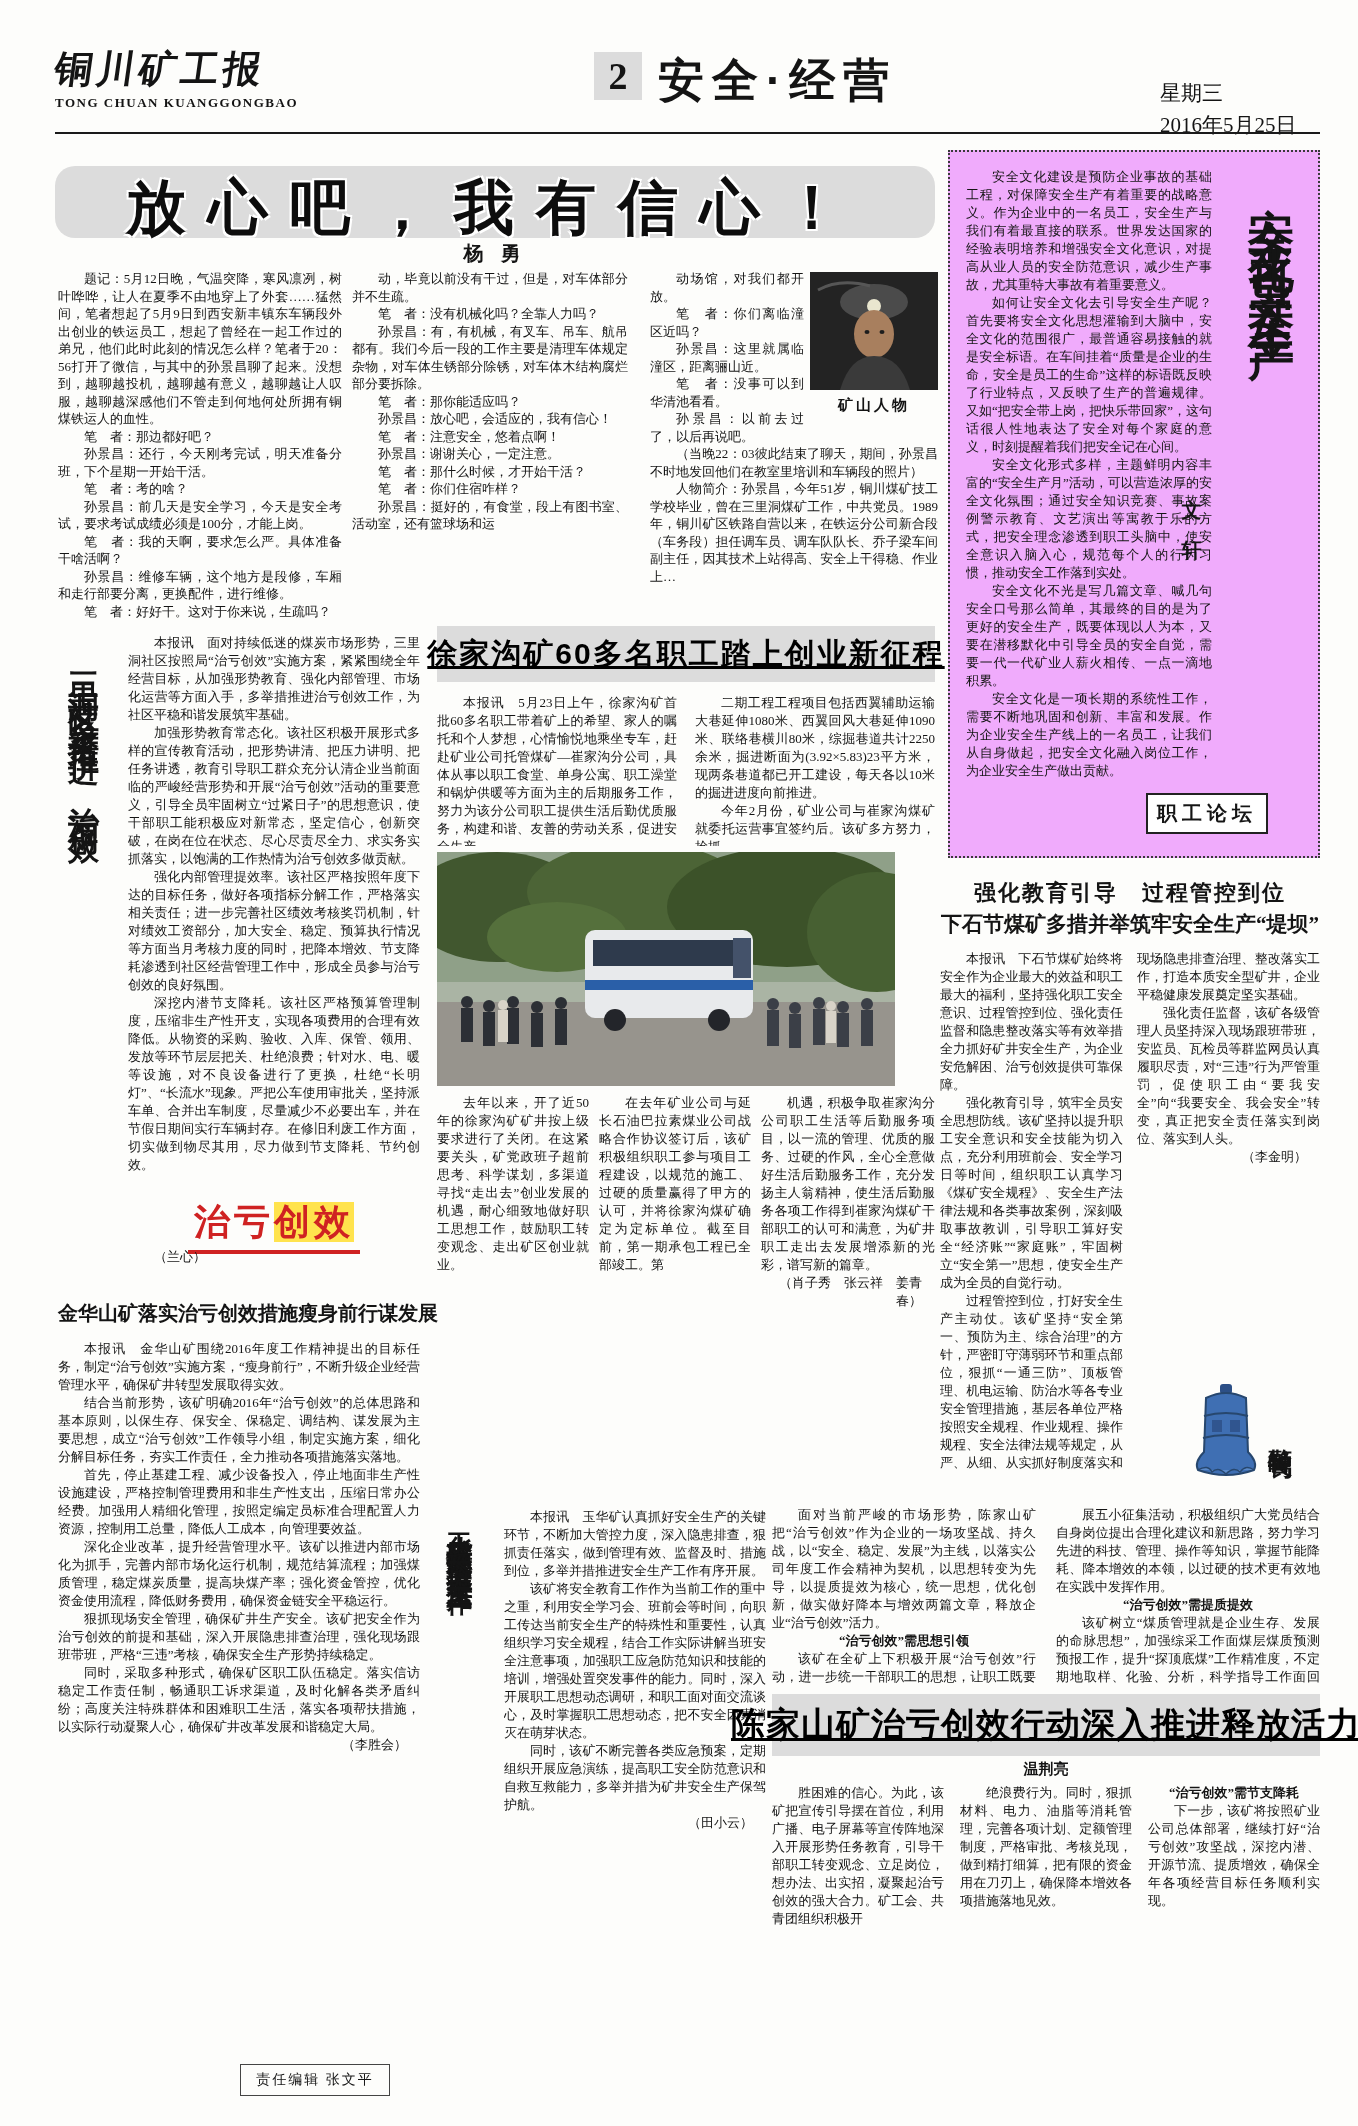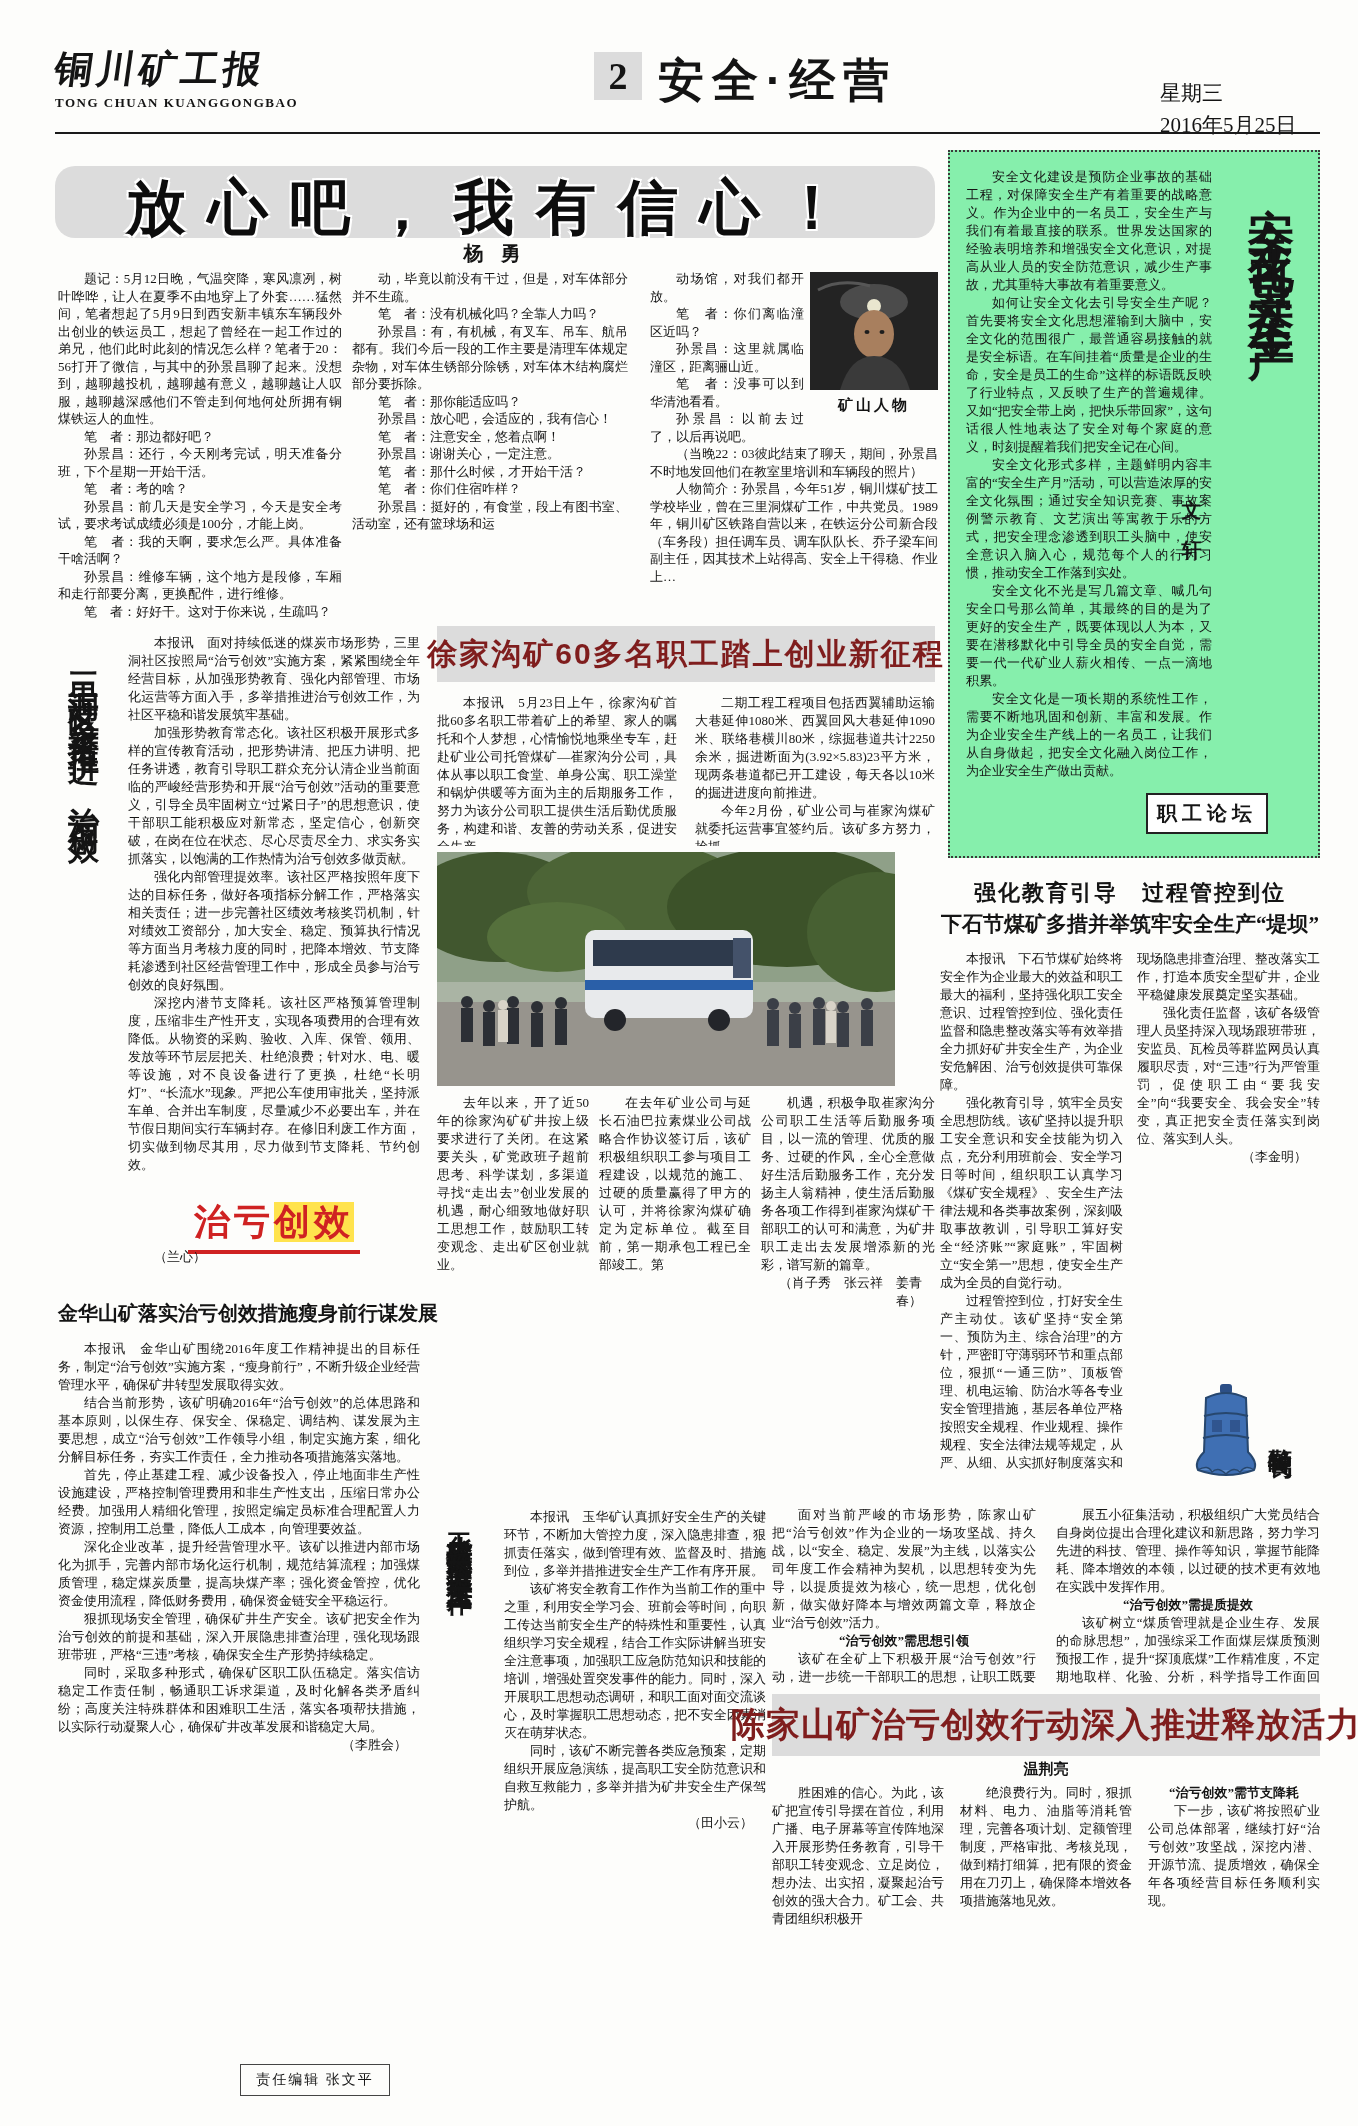--- a/index.html
+++ b/index.html
@@ -33,33 +33,33 @@
     font-size:60px; line-height:84px; font-weight:900; letter-spacing:22px;
     color:#0d0d0d; text-shadow:2px 2px 0 #fff,-2px -2px 0 #fff,2px -2px 0 #fff,-2px 2px 0 #fff;
     white-space:nowrap;
   }
   .lead-byline { text-align:center; font-size:20px; font-weight:bold; letter-spacing:6px; }
   .lead-body p { line-height:17.5px; }
   .miner-photo-wrap { float:right; width:128px; margin:2px 0 2px 6px; }
   .miner-label { text-align:center; font-weight:bold; font-size:15px; letter-spacing:3px; margin-top:2px; }
 
   
-  .forum-box { border:2px dotted #3a3a3a; background:#86efac; }
+  .forum-box { border:2px dotted #3a3a3a; background:#f0abfc; }
   .forum-title { writing-mode:vertical-rl; text-orientation:upright; font-size:46px; font-weight:900; letter-spacing:14px; }
   .forum-author { writing-mode:vertical-rl; text-orientation:upright; font-size:20px; font-weight:bold; letter-spacing:10px; }
   .forum-tag { border:2px solid #222; padding:5px 9px; font-size:20px; font-weight:bold; letter-spacing:5px; background:#fff; }
 
   
   .vtitle { writing-mode:vertical-rl; text-orientation:upright; font-weight:900; }
   .vtitle.sld { font-size:31px; letter-spacing:9px; }
   .vtitle.yh  { font-size:26px; letter-spacing:3px; }
 
   
   .band { background:#dcdcdc; display:flex; align-items:center; justify-content:center; }
-  .band .t { font-weight:900; color:#7f1d1d; white-space:nowrap; }
+  .band .t { font-weight:900; color:#000000; white-space:nowrap;text-decoration:underline; }
 
   .stamp-line { text-align:center; }
   .stamp-inner { display:inline-block; border-bottom:4px solid #cf2222; padding:0 6px 3px 6px; }
   .stamp-red { color:#cf2222; font-size:36px; font-weight:900; letter-spacing:4px; }
   .stamp-hl  { color:#cf2222; font-size:36px; font-weight:900; letter-spacing:4px; background:#ffe34d; }
 
   .kicker { font-size:22px; font-weight:bold; text-align:center; letter-spacing:2px; white-space:nowrap; }
   .headline-md { font-size:21px; font-weight:900; text-align:center; white-space:nowrap; }
 
   .bell-label { writing-mode:vertical-rl; text-orientation:upright; font-size:24px; font-weight:900; letter-spacing:2px; }

